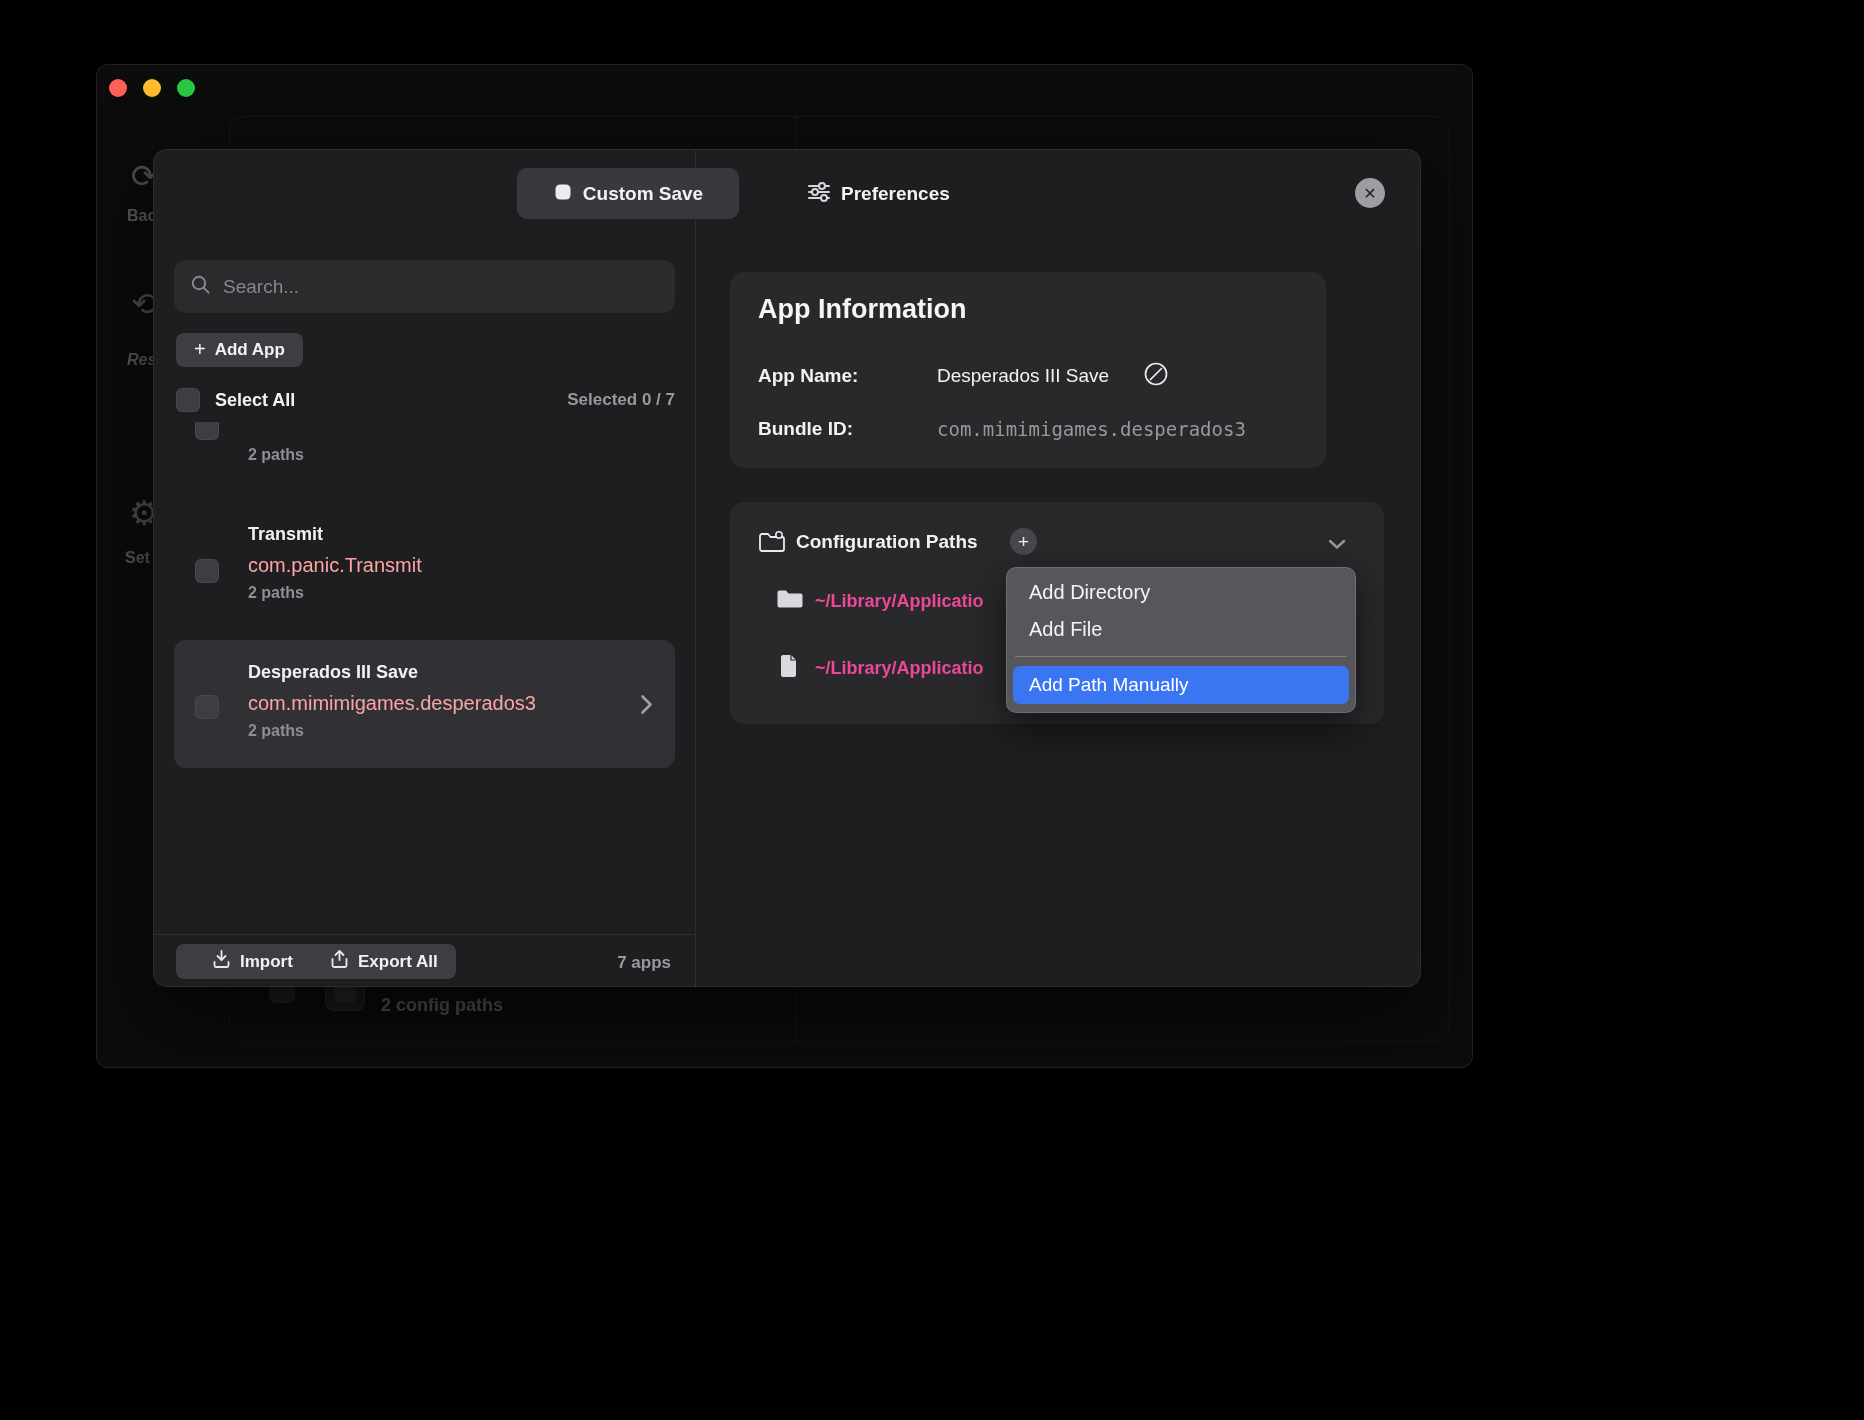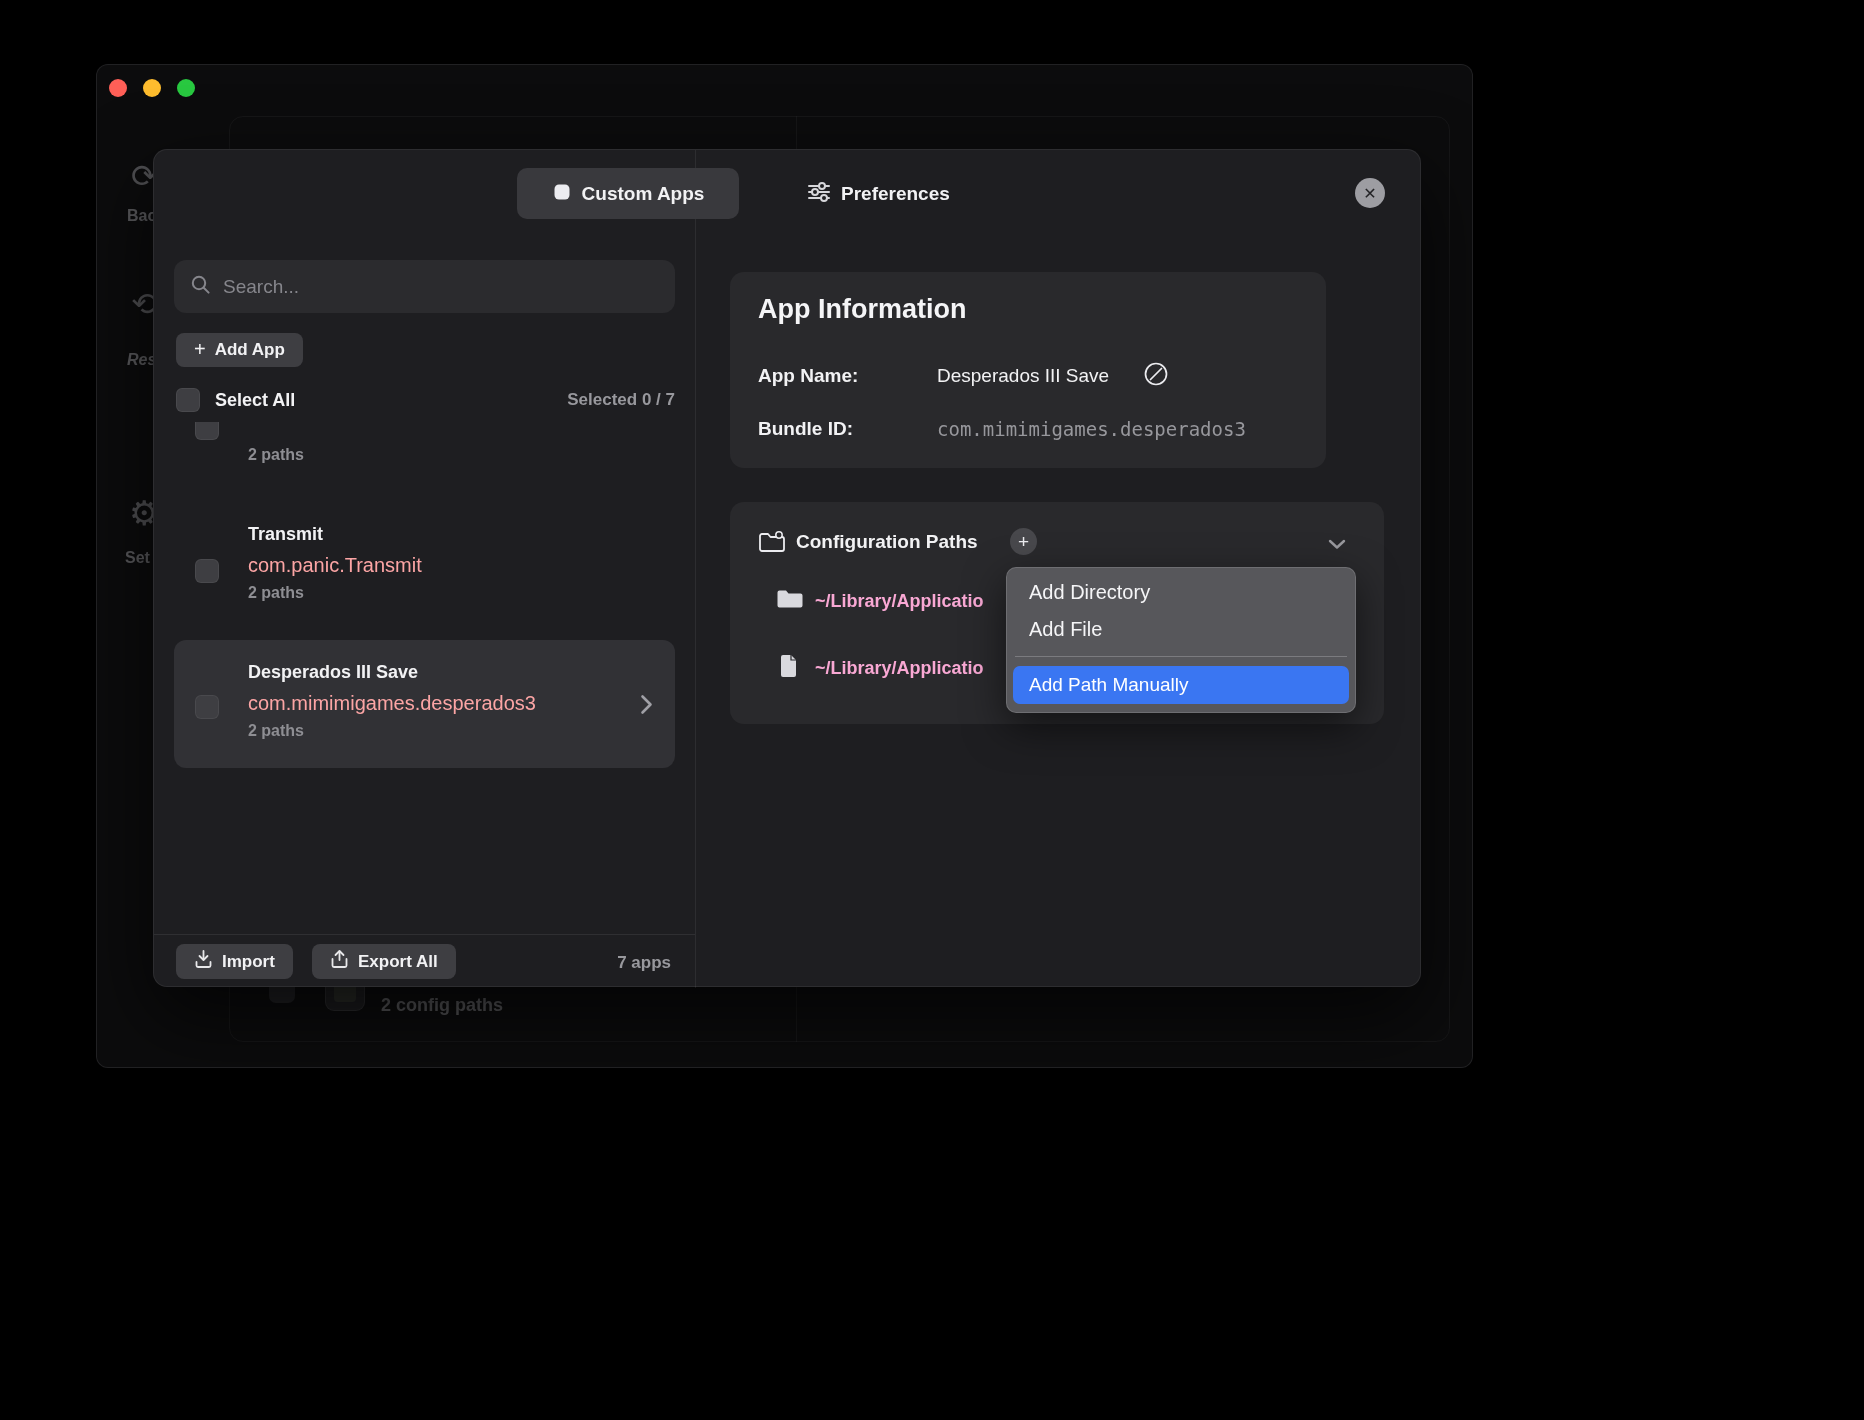--- a/index.html
+++ b/index.html
@@ -55,21 +55,21 @@
 
   .footer-bar { border-top:1px solid rgba(255,255,255,0.08); }
   .apps-count { color:#98989d; font-size:17px; font-weight:600; }
 
   .card { background:#29292c; border-radius:14px; }
   .card-title { color:#f5f5f7; font-size:27px; font-weight:700; }
   .row-label { color:#f2f2f4; font-size:19px; font-weight:700; }
   .row-value { color:#f2f2f4; font-size:19px; }
   .mono-value { color:#97979c; font-size:19px; font-family:"DejaVu Sans Mono","Liberation Mono",monospace; }
   .cfg-title { color:#f2f2f4; font-size:19px; font-weight:700; }
-  .path-text { color:#f9a8d4; font-size:18px; font-weight:600; white-space:nowrap; overflow:hidden; width:300px; }
+  .path-text { color:#ec4899; font-size:18px; font-weight:600; white-space:nowrap; overflow:hidden; width:300px; }
   .plus-circle { width:27px; height:27px; border-radius:50%; background:#48484c; color:#ececf0; font-size:19px;
                  display:flex; align-items:center; justify-content:center; }
 
   .menu { background:#57575b; border:1px solid rgba(255,255,255,0.14); border-radius:10px;
           box-shadow:0 14px 40px rgba(0,0,0,0.55); z-index:20; }
   .menu-item { color:#f5f5f7; font-size:20px; }
   .menu-sep { height:1px; background:rgba(255,255,255,0.22); }
   .menu-item-hl { border-radius:7px; color:#fff; font-size:19px; display:flex; align-items:center; padding-left:16px; }
 </style>
 </head>
@@ -103,21 +103,21 @@
 
     <div class="abs modal">
       <div class="abs panel-divider"></div>
 
       <div class="abs tab-active" style="left:363px; top:18px; width:222px; height:51px;">
         <span>
           <svg width="20" height="20" viewBox="0 0 20 20">
               <rect x="2.5" y="2.5" width="15" height="15" rx="4.5" fill="#ececf0"></rect>
             </svg>
         </span>
-        <span class="tab-label">Custom Apps</span>
+        <span class="tab-label">Custom Save</span>
       </div>
 
       <div class="abs tab-inactive" style="left:653px; top:18px; height:51px;">
         <span>
           <svg width="24" height="20" viewBox="0 0 24 20" fill="none" stroke="#d6d6da" stroke-width="2" stroke-linecap="round">
             <line x1="2" y1="4" x2="22" y2="4"></line>
               <circle cx="15" cy="4" r="3" fill="#1e1e21"></circle>
             <line x1="2" y1="10" x2="22" y2="10"></line>
               <circle cx="8" cy="10" r="3" fill="#1e1e21"></circle>
             <line x1="2" y1="16" x2="22" y2="16"></line>
@@ -175,21 +175,21 @@
           <span class="abs" style="left:466px; top:54px;">
             <svg width="13" height="21" viewBox="0 0 13 21">
                 <path d="M2.5 2.5 l8 8 -8 8" stroke="#a0a0a6" stroke-width="2.6" fill="none" stroke-linecap="round" stroke-linejoin="round"></path>
               </svg>
           </span>
         </div>
 
       </div>
 
       <div class="abs footer-bar" style="left:0; top:784px; width:541px; height:54px;">
-        <button class="abs btn" style="left:22px; top:9px; height:35px; padding:0 18px;">
+        <button class="abs btn" style="left:22px; top:9px; height:35px; padding:0 36px;">
           <span>
             <svg width="19" height="20" viewBox="0 0 19 20" fill="none" stroke="#e8e8ea" stroke-width="1.8" stroke-linecap="round" stroke-linejoin="round">
               <path d="M9.5 2 v8.5"></path>
                 <path d="M5.5 7 l4 4 4-4"></path>
                 <path d="M2.5 13 v3.5 a1.5 1.5 0 0 0 1.5 1.5 h11 a1.5 1.5 0 0 0 1.5-1.5 V13"></path>
             </svg>
           </span>
           <span>Import</span>
         </button>
         <button class="abs btn" style="left:158px; top:9px; height:35px; padding:0 18px;">

